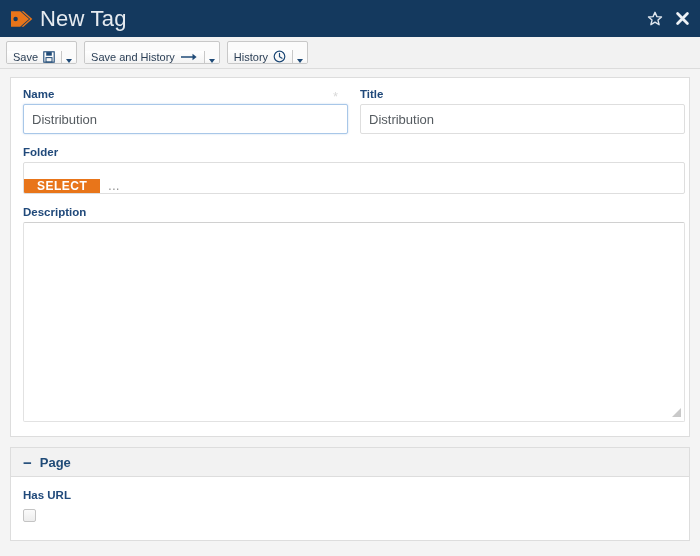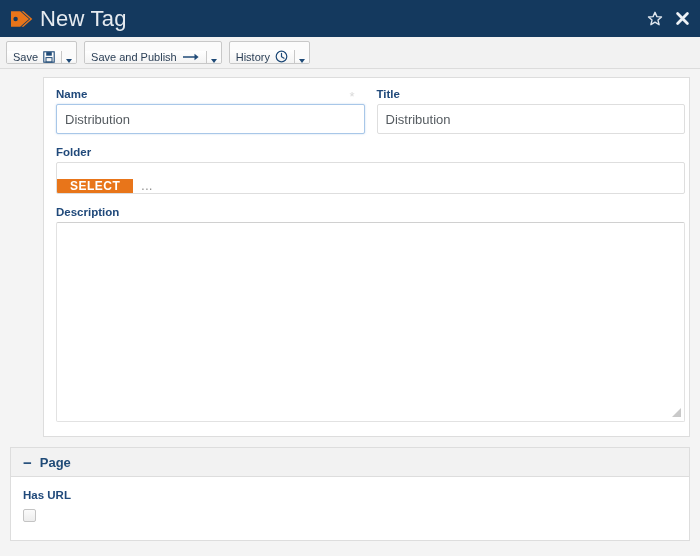--- a/index.html
+++ b/index.html
@@ -127,21 +127,20 @@
     overflow: hidden;
     background: #f4f4f4;
   }
   .panel {
     background: #ffffff;
     border: 1px solid #dddddd;
     box-sizing: border-box;
   }
   .panel-main {
     padding: 10px 4px 14px 12px;
-    margin-left: 33px;
   }
   .panel-page {
     margin-top: 10px;
   }
   .panel-header {
     height: 28px;
     background: #f2f2f2;
     border-bottom: 1px solid #dddddd;
     display: flex;
     align-items: center;
@@ -320,21 +319,21 @@
           <rect x="3.0" y="6.6" width="6.0" height="4.4" fill="none" stroke="#1f4a77" stroke-width="1"></rect>
         </svg>
       </button>
       <button class="btn-caret">
         <span class="caret"></span>
       </button>
     </div>
 
     <div class="btn-group">
       <button class="btn-main">
-        <span>Save and Publish</span>
+        <span>Save and History</span>
         <svg width="18" height="10" viewBox="0 0 18 10">
           <path d="M1 5 H13.5" stroke="#1f4a77" stroke-width="1.4"></path>
           <path d="M12.5 1.8 L16.6 5 L12.5 8.2 Z" fill="#1f4a77"></path>
         </svg>
       </button>
       <button class="btn-caret">
         <span class="caret"></span>
       </button>
     </div>
 

